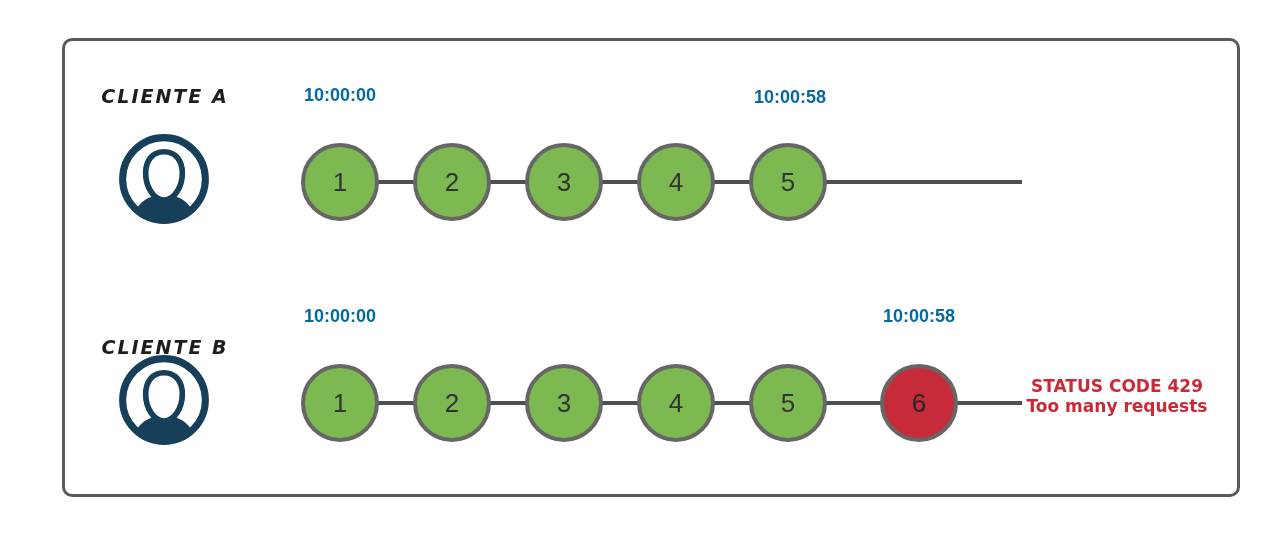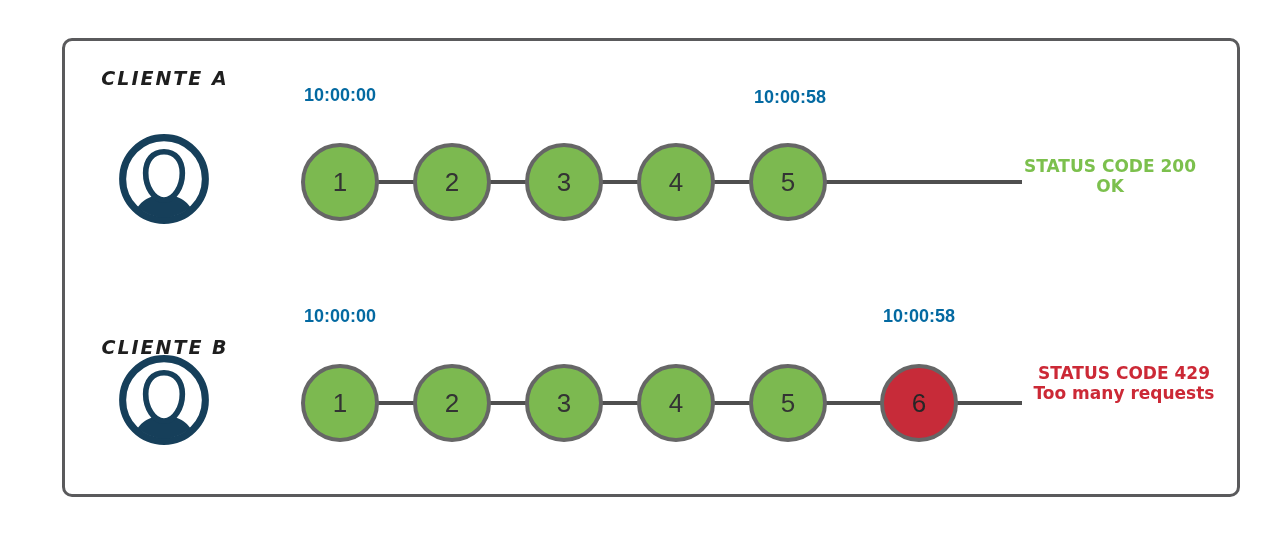--- a/index.html
+++ b/index.html
@@ -86,21 +86,21 @@
   }
   .status-label.ok { color: #7CC04D; }
   .status-label.reject { color: #CC2936; }
 </style>
 </head>
 <body>
 
 <div class="stage">
   <div class="frame"></div>
 
-  <div class="client-label" style="left:78px; top:67px;">CLIENTE A</div>
+  <div class="client-label" style="left:78px; top:85px;">CLIENTE A</div>
 
   <svg class="avatar" style="left:117px; top:132px;" viewBox="0 0 100 100">
     <defs>
         <clipPath id="avclipA">
           <circle cx="50" cy="50" r="41"></circle>
         </clipPath>
       </defs>
     <circle cx="50" cy="50" r="44" fill="#ffffff" stroke="#163F5A" stroke-width="7.5"></circle>
     <g clip-path="url(#avclipA)">
       <path d="M14 106 C17 76 31 67 50 67 C69 67 83 76 86 106 Z" fill="#163F5A"></path>
@@ -112,24 +112,20 @@
   <div class="tick" style="left:744px; top:87px;">10:00:58</div>
 
   <div class="timeline" style="left:340px; top:180px; width:682px;"></div>
 
   <div class="req-circle" style="left:301px; top:143px;">1</div>
   <div class="req-circle" style="left:413px; top:143px;">2</div>
   <div class="req-circle" style="left:525px; top:143px;">3</div>
   <div class="req-circle" style="left:637px; top:143px;">4</div>
   <div class="req-circle" style="left:749px; top:143px;">5</div>
 
-  <div class="status-label ok" style="left:1024px; top:156px; width:172px;">
-    <div>STATUS CODE 200</div>
-    <div>OK</div>
-  </div>
 
   <div class="client-label" style="left:78px; top:304px;margin-top:32px;">CLIENTE B</div>
 
   <svg class="avatar" style="left:117px; top:353px;" viewBox="0 0 100 100">
     <defs>
         <clipPath id="avclipB">
           <circle cx="50" cy="50" r="41"></circle>
         </clipPath>
       </defs>
     <circle cx="50" cy="50" r="44" fill="#ffffff" stroke="#163F5A" stroke-width="7.5"></circle>
@@ -144,17 +140,17 @@
 
   <div class="timeline" style="left:340px; top:401px; width:682px;"></div>
 
   <div class="req-circle" style="left:301px; top:364px;">1</div>
   <div class="req-circle" style="left:413px; top:364px;">2</div>
   <div class="req-circle" style="left:525px; top:364px;">3</div>
   <div class="req-circle" style="left:637px; top:364px;">4</div>
   <div class="req-circle" style="left:749px; top:364px;">5</div>
   <div class="req-circle rejected" style="left:880px; top:364px;">6</div>
 
-  <div class="status-label reject" style="left:1024px; top:363px; width:186px;margin-left:7px;">
+  <div class="status-label reject" style="left:1024px; top:376px; width:186px;">
     <div>STATUS CODE 429</div>
     <div>Too many requests</div>
   </div>
 </div>
 
 </body></html>

